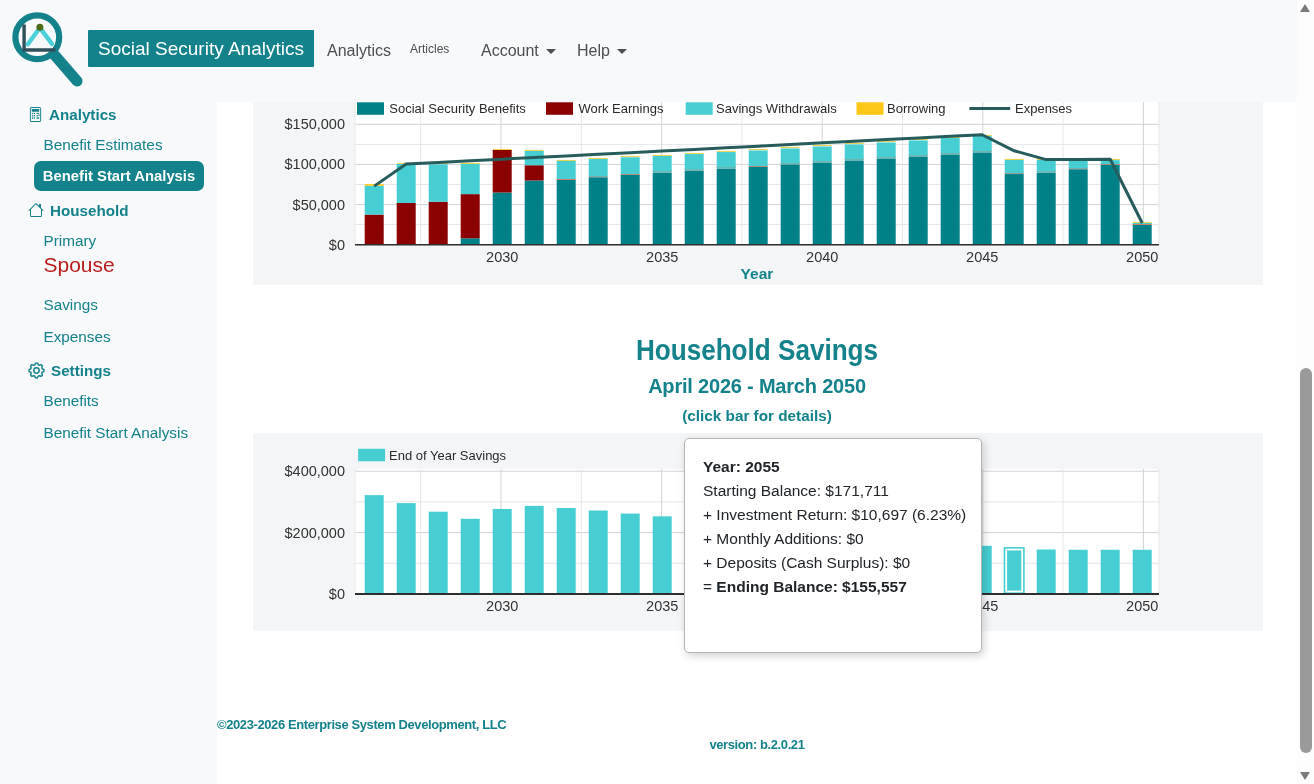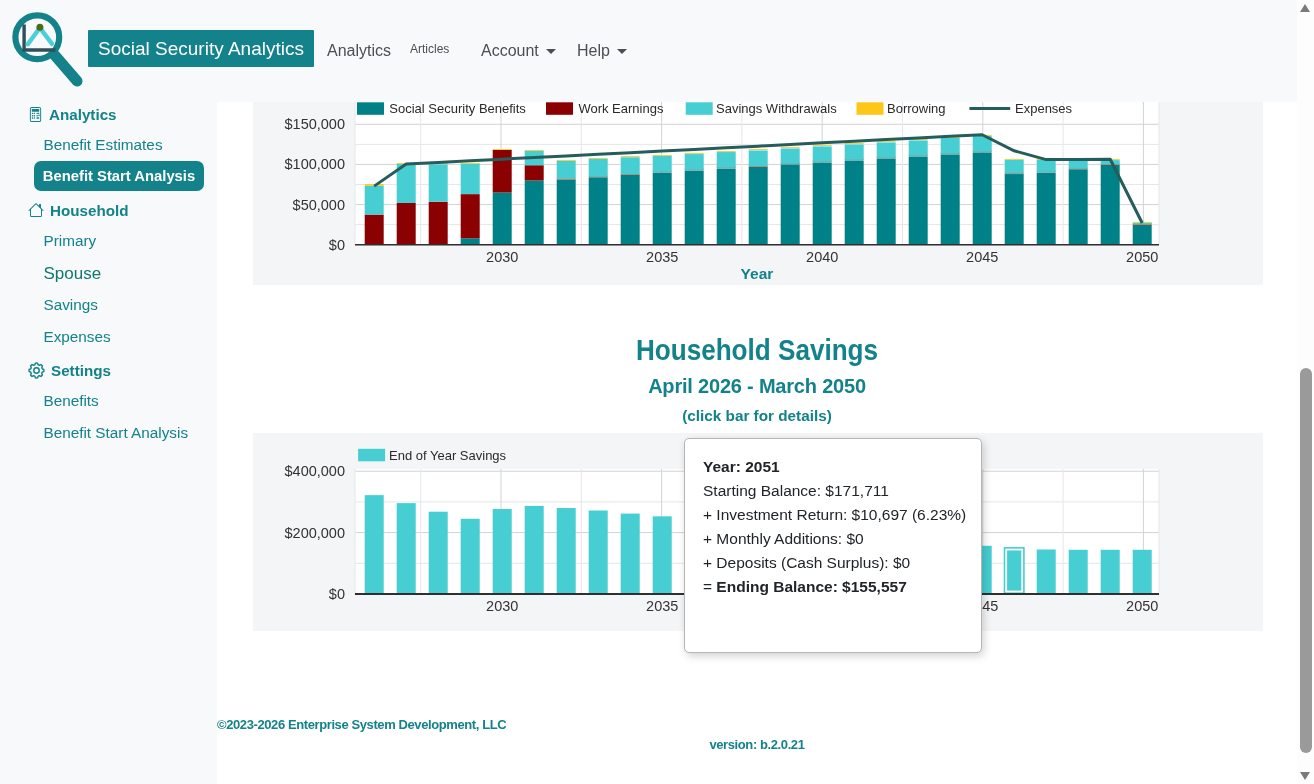--- a/index.html
+++ b/index.html
@@ -34,21 +34,21 @@
   </div>
 <div class="abs" style="left:43.5px;top:136px;color:#13828a;font-size:15.3px;">Benefit Estimates</div>
 <div class="abs" style="left:34px;top:161px;width:170px;height:30px;background:#13828a;border-radius:7px;color:#fff;font-size:14.8px;font-weight:bold;text-align:center;line-height:30px;">Benefit Start Analysis</div>
 <div class="abs" style="left:28px;top:199px;width:180px;height:22px;color:#13828a;font-size:15.2px;font-weight:bold;display:flex;align-items:center;gap:6px;">
     <svg width="16" height="16" viewBox="0 0 16 16" fill="#13828a">
       <path d="M8.707 1.5a1 1 0 0 0-1.414 0L.646 8.146a.5.5 0 0 0 .708.708L2 8.207V13.5A1.5 1.5 0 0 0 3.5 15h9a1.5 1.5 0 0 0 1.5-1.5V8.207l.646.647a.5.5 0 0 0 .708-.708L13 5.793V2.5a.5.5 0 0 0-.5-.5h-1a.5.5 0 0 0-.5.5v1.293L8.707 1.5ZM13 7.207V13.5a.5.5 0 0 1-.5.5h-9a.5.5 0 0 1-.5-.5V7.207l5-5 5 5Z"></path>
     </svg>
     <span>Household</span>
   </div>
 <div class="abs" style="left:43.5px;top:232px;color:#13828a;font-size:15.3px;">Primary</div>
-<div class="abs" style="left:43.5px;top:264px;color:#0f766e;font-size:17px;">Spouse</div>
+<div class="abs" style="left:43.5px;top:253px;color:#b91c1c;font-size:21px;">Spouse</div>
 <div class="abs" style="left:43.5px;top:296px;color:#13828a;font-size:15.3px;">Savings</div>
 <div class="abs" style="left:43.5px;top:328px;color:#13828a;font-size:15.3px;">Expenses</div>
 <div class="abs" style="left:28px;top:359px;width:180px;height:22px;color:#13828a;font-size:15.2px;font-weight:bold;display:flex;align-items:center;gap:6px;">
     <svg width="17" height="17" viewBox="0 0 16 16">
       <path fill="none" stroke="#13828a" stroke-width="1.35" stroke-linejoin="round" d="M6.40 2.63 L7.07 1.06 A7.00 7.00 0 0 1 8.93 1.06 L9.60 2.63 A5.60 5.60 0 0 1 10.66 3.07 L12.25 2.44 A7.00 7.00 0 0 1 13.56 3.75 L12.93 5.34 A5.60 5.60 0 0 1 13.37 6.40 L14.94 7.07 A7.00 7.00 0 0 1 14.94 8.93 L13.37 9.60 A5.60 5.60 0 0 1 12.93 10.66 L13.56 12.25 A7.00 7.00 0 0 1 12.25 13.56 L10.66 12.93 A5.60 5.60 0 0 1 9.60 13.37 L8.93 14.94 A7.00 7.00 0 0 1 7.07 14.94 L6.40 13.37 A5.60 5.60 0 0 1 5.34 12.93 L3.75 13.56 A7.00 7.00 0 0 1 2.44 12.25 L3.07 10.66 A5.60 5.60 0 0 1 2.63 9.60 L1.06 8.93 A7.00 7.00 0 0 1 1.06 7.07 L2.63 6.40 A5.60 5.60 0 0 1 3.07 5.34 L2.44 3.75 A7.00 7.00 0 0 1 3.75 2.44 L5.34 3.07 Z"></path>
       <circle cx="8" cy="8" r="2.55" fill="none" stroke="#13828a" stroke-width="1.35"></circle>
     </svg>
     <span>Settings</span>
   </div>
 <div class="abs" style="left:43.5px;top:392px;color:#13828a;font-size:15.3px;">Benefits</div>
@@ -255,21 +255,21 @@
 <text x="409.2" y="177.5" text-anchor="middle" font-size="14.5" fill="#333333">2035</text>
 <text x="569.2" y="177.5" text-anchor="middle" font-size="14.5" fill="#333333">2040</text>
 <text x="729.2" y="177.5" text-anchor="middle" font-size="14.5" fill="#333333">2045</text>
 <text x="889.2" y="177.5" text-anchor="middle" font-size="14.5" fill="#333333">2050</text>
 <rect x="105.1" y="15.8" width="27" height="12.5" fill="#46ced2"></rect>
 <text x="136" y="26.5" font-size="13" fill="#2a2a2a">End of Year Savings</text>
 </svg>
 </div>
 
 <div class="abs" style="left:684px;top:438px;width:298px;height:215px;background:#fff;border:1px solid #b5b5b5;border-radius:5px;box-shadow:2px 3px 8px rgba(0,0,0,0.18);padding:16px 0 0 18px;font-size:15.5px;line-height:24px;color:#212529;">
-<div><b>Year: 2051</b></div>
+<div><b>Year: 2055</b></div>
 <div>Starting Balance: $171,711</div>
 <div>+ Investment Return: $10,697 (6.23%)</div>
 <div>+ Monthly Additions: $0</div>
 <div>+ Deposits (Cash Surplus): $0</div>
 <div>= <b>Ending Balance: $155,557</b></div>
 </div>
 
 <div class="abs" style="left:217px;top:717px;width:1080px;text-align:left;color:#13828a;font-size:13px;letter-spacing:-0.4px;font-weight:bold;">©2023-2026 Enterprise System Development, LLC</div>
 <div class="abs" style="left:217px;top:737px;width:1080px;text-align:center;color:#13828a;font-size:13px;letter-spacing:-0.4px;font-weight:bold;">version: b.2.0.21</div>
 

